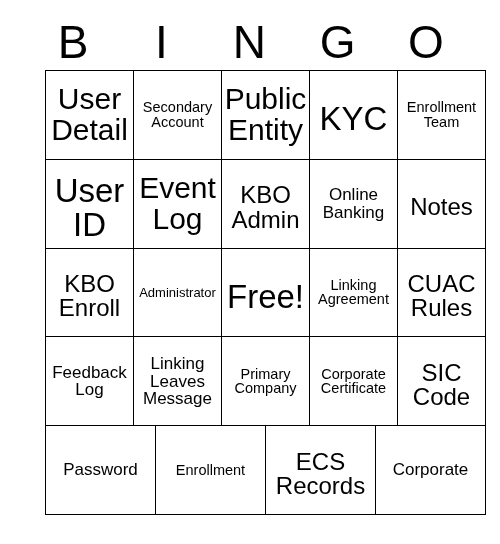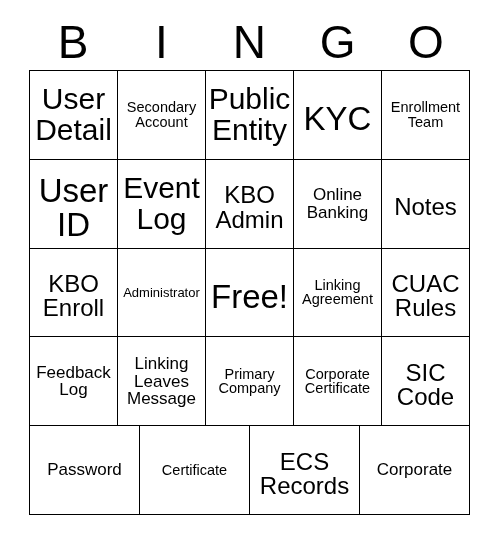--- a/index.html
+++ b/index.html
@@ -46,21 +46,21 @@
     line-height: 1;
     font-weight: 400;
     letter-spacing: 0px;
     color: #000000;
     user-select: none;
   }
 
   
   #grid {
     position: absolute;
-    left: 29px;
+    left: 45px;
     top: 70px;
     width: 441px;
     height: 445px;
     border-top: 1.5px solid #000000;
     border-left: 1.5px solid #000000;
     box-sizing: border-box;
     display: flex;
     flex-direction: column;
   }
   .grid-row {
@@ -185,21 +185,21 @@
       <div class="cell fs-md">
           <span class="txt">SIC Code</span>
         </div>
     </div>
 
     <div class="grid-row">
       <div class="cell fs-sm">
           <span class="txt">Password</span>
         </div>
       <div class="cell fs-xs">
-          <span class="txt">Certificate</span>
+          <span class="txt">Enrollment</span>
         </div>
       <div class="cell fs-md">
           <span class="txt">ECS Records</span>
         </div>
       <div class="cell fs-sm">
           <span class="txt">Corporate</span>
         </div>
     </div>
 
   </div>

